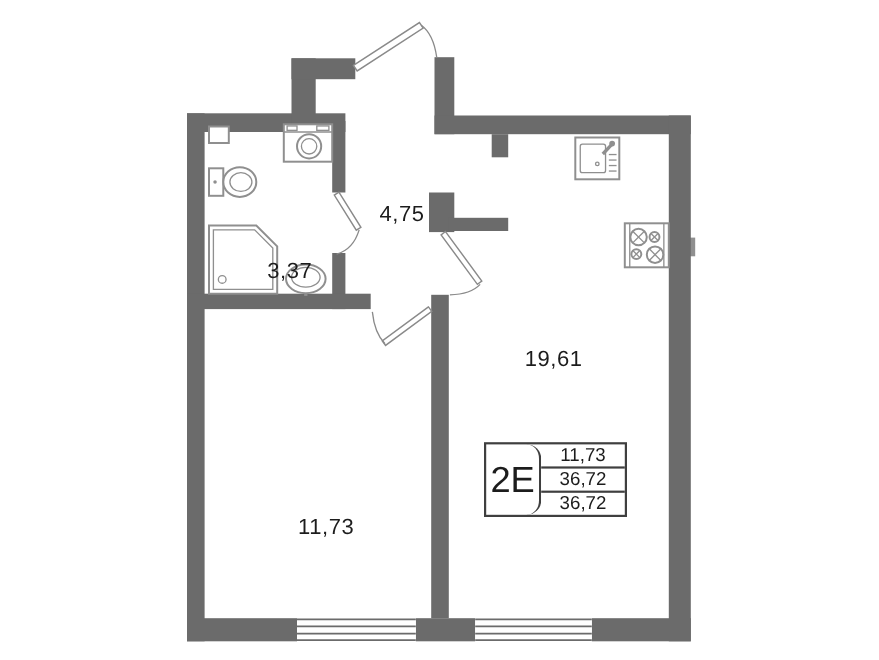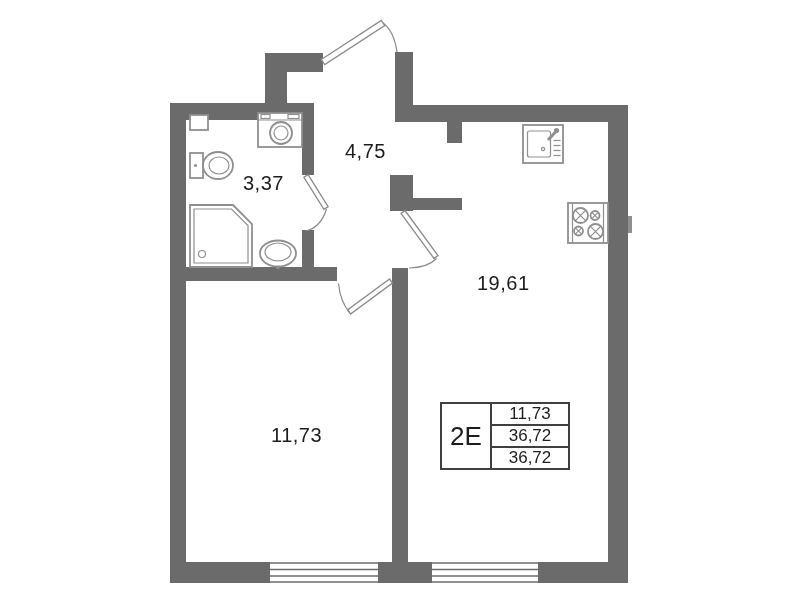--- a/index.html
+++ b/index.html
@@ -6,25 +6,25 @@
   .canvas{position:relative;width:799px;height:600px;background:var(--background,#fff);
           font-family:"Liberation Sans",sans-serif;overflow:hidden;}
   .plan-svg{position:absolute;left:0;top:0;}
   .wall{fill:var(--wall,#6b6b6b);}
   .fix{fill:none;stroke:var(--fixture,#8f8f8f);stroke-width:1.8;}
   .fixw{fill:#fff;stroke:var(--fixture,#8f8f8f);stroke-width:1.8;}
   .fixthin{fill:none;stroke:var(--fixture,#8f8f8f);stroke-width:1.2;}
   .leaf{fill:#fff;stroke:var(--door,#8a8a8a);stroke-width:1.3;}
   .arc{fill:none;stroke:var(--door,#8a8a8a);stroke-width:1.2;}
   .winline{stroke:var(--wall,#6b6b6b);stroke-width:1.6;}
-  .room-label{position:absolute;color:var(--text,#1c1c1c);font-size:20px;letter-spacing:.5px;}
+  .room-label{position:absolute;color:var(--text,#1c1c1c);font-size:20px;letter-spacing:.5px;margin-top:44px;}
   .legend{position:absolute;left:440px;top:402px;width:130px;height:68px;display:flex;
           border:2px solid var(--line,#3f3f3f);background:#fff;box-sizing:border-box;color:var(--text,#1c1c1c);}
   .legend-unit{width:48px;display:flex;align-items:center;justify-content:center;
-          font-size:26px;border-right:2px solid var(--line,#3f3f3f);}
+          font-size:33px;border-right:2px solid var(--line,#3f3f3f);border-radius:13px;}
   .legend-col{flex:1;display:flex;flex-direction:column;}
   .legend-row{flex:1;display:flex;align-items:center;justify-content:center;
           font-size:17px;border-bottom:2px solid var(--line,#3f3f3f);}
   .legend-row:last-child{border-bottom:none;}
 </style>
 </head>
 <body>
 
 <div class="canvas">
 
@@ -145,21 +145,21 @@
         <line class="fixthin" x1="575.3" y1="234.2" x2="581.7" y2="227.8"></line>
       </g>
       <g>
         <circle class="fix" cx="595.5" cy="231.5" r="7.5"></circle>
         <line class="fixthin" x1="590.2" y1="226.2" x2="600.8" y2="236.8"></line>
         <line class="fixthin" x1="590.2" y1="236.8" x2="600.8" y2="226.2"></line>
       </g>
     </g>
   </svg>
 
-  <div class="room-label" style="left:243px;top:172px;">3,37</div>
+  <div class="room-label" style="left:243px;top:192px;">3,37</div>
   <div class="room-label" style="left:345px;top:140px;">4,75</div>
   <div class="room-label" style="left:477px;top:272px;">19,61</div>
   <div class="room-label" style="left:271px;top:424px;">11,73</div>
 
   <div class="legend">
     <div class="legend-unit">2Е</div>
     <div class="legend-col">
       <div class="legend-row">11,73</div>
       <div class="legend-row">36,72</div>
       <div class="legend-row">36,72</div>

